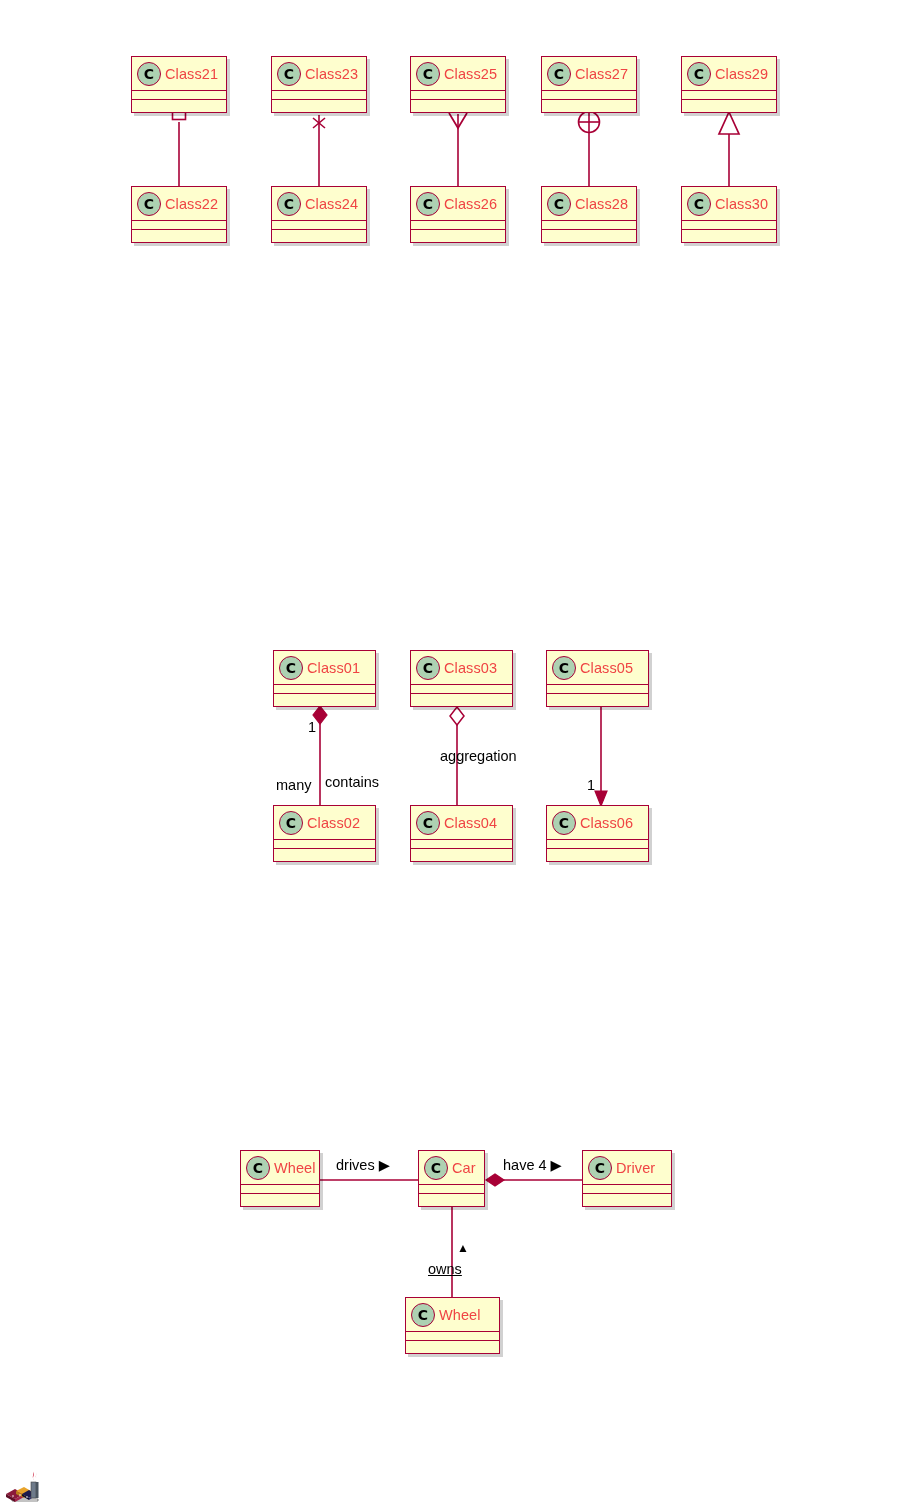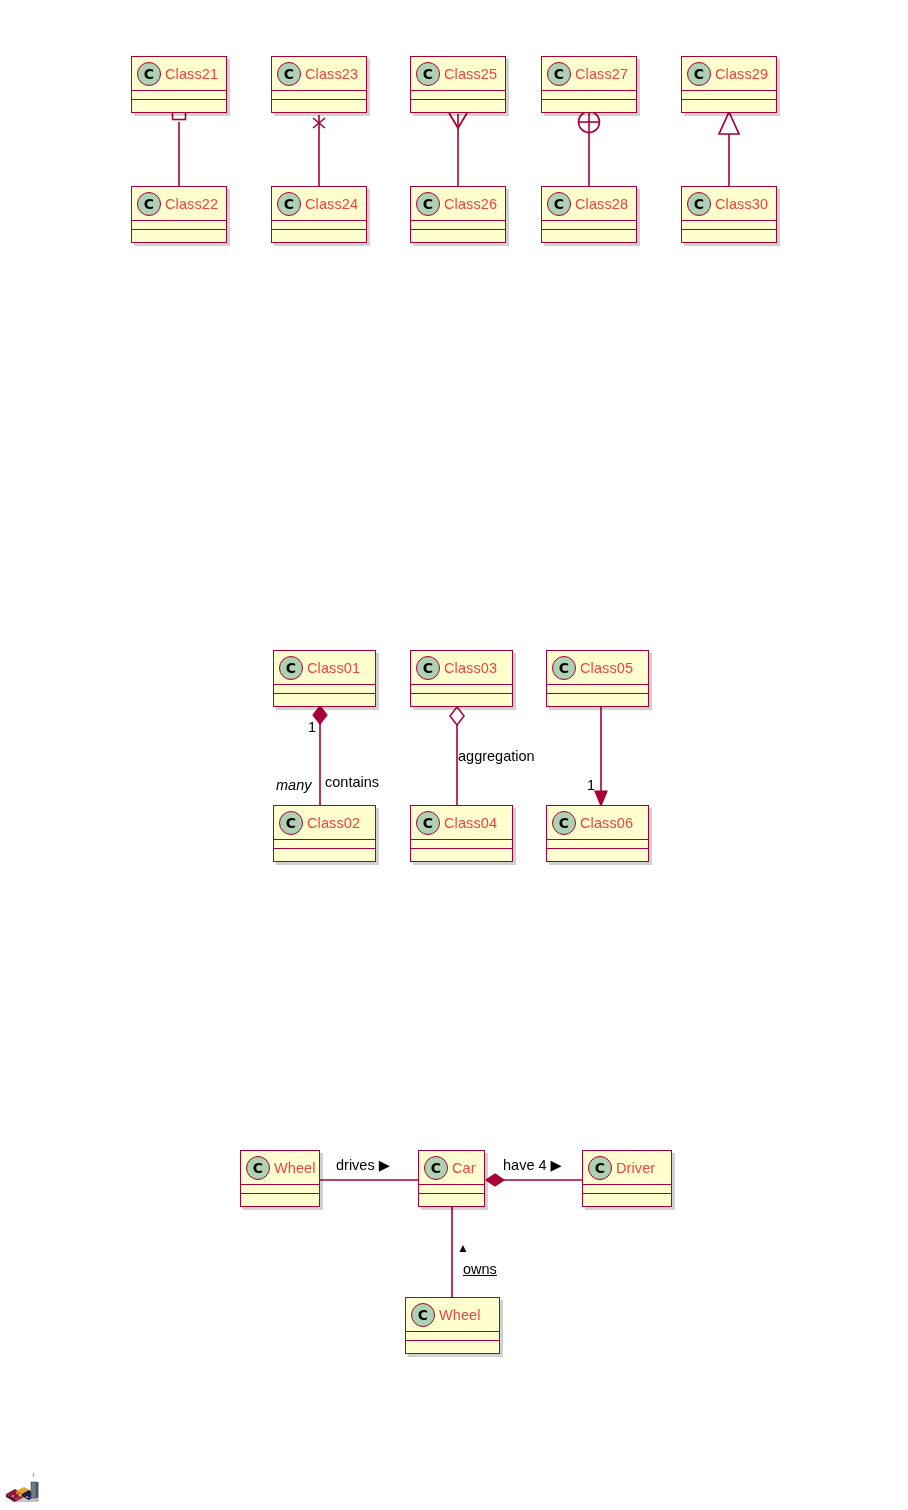--- a/index.html
+++ b/index.html
@@ -236,22 +236,22 @@
     <div class="hdr">
       <span class="cicon">C</span>
       <span class="cname">Class06</span>
     </div>
     <div class="cmp"></div>
     <div class="cmp last"></div>
   </div>
 
   <div class="elabel" style="left:308px;top:720px;">1</div>
   <div class="elabel" style="left:325px;top:775px;">contains</div>
-  <div class="elabel" style="left:276px;top:778px;font-style:italic;">many</div>
-  <div class="elabel" style="left:458px;top:749px;">aggregation</div>
+  <div class="elabel" style="left:276px;top:778px;">many</div>
+  <div class="elabel" style="left:440px;top:749px;">aggregation</div>
   <div class="elabel" style="left:587px;top:778px;">1</div>
 
   <div class="uclass" style="left:240px;top:1150px;width:80px;height:57px;">
     <div class="hdr">
       <span class="cicon">C</span>
       <span class="cname">Wheel</span>
     </div>
     <div class="cmp"></div>
     <div class="cmp last"></div>
   </div>
@@ -279,21 +279,21 @@
       <span class="cicon">C</span>
       <span class="cname">Wheel</span>
     </div>
     <div class="cmp"></div>
     <div class="cmp last"></div>
   </div>
 
   <div class="elabel" style="left:336px;top:1158px;">drives ▶</div>
   <div class="elabel" style="left:503px;top:1158px;text-align:center;">have 4 ▶</div>
   <div class="elabel" style="left:457px;top:1242px;font-size:12px;">▲</div>
-  <div class="elabel" style="left:463px;top:1262px;text-decoration:underline;">owns</div>
+  <div class="elabel" style="left:428px;top:1262px;text-decoration:underline;">owns</div>
 
   <svg class="logo" viewBox="0 0 40 38">
     <g>
 
       <path d="M8 31 L34 31 L34 33 L8 33 Z" fill="#FFFFFF" stroke="#555" stroke-width="0.7"></path>
 
       <polygon points="2,26 11,21 20,26 11,31" fill="#8B1A3A"></polygon>
       <polygon points="2,26 2,29 11,34 11,31" fill="#5E0E26"></polygon>
       <polygon points="11,31 20,26 20,29 11,34" fill="#A3244B"></polygon>
       <polygon points="12,23 20,19 27,23 20,27" fill="#E8A32A"></polygon>

